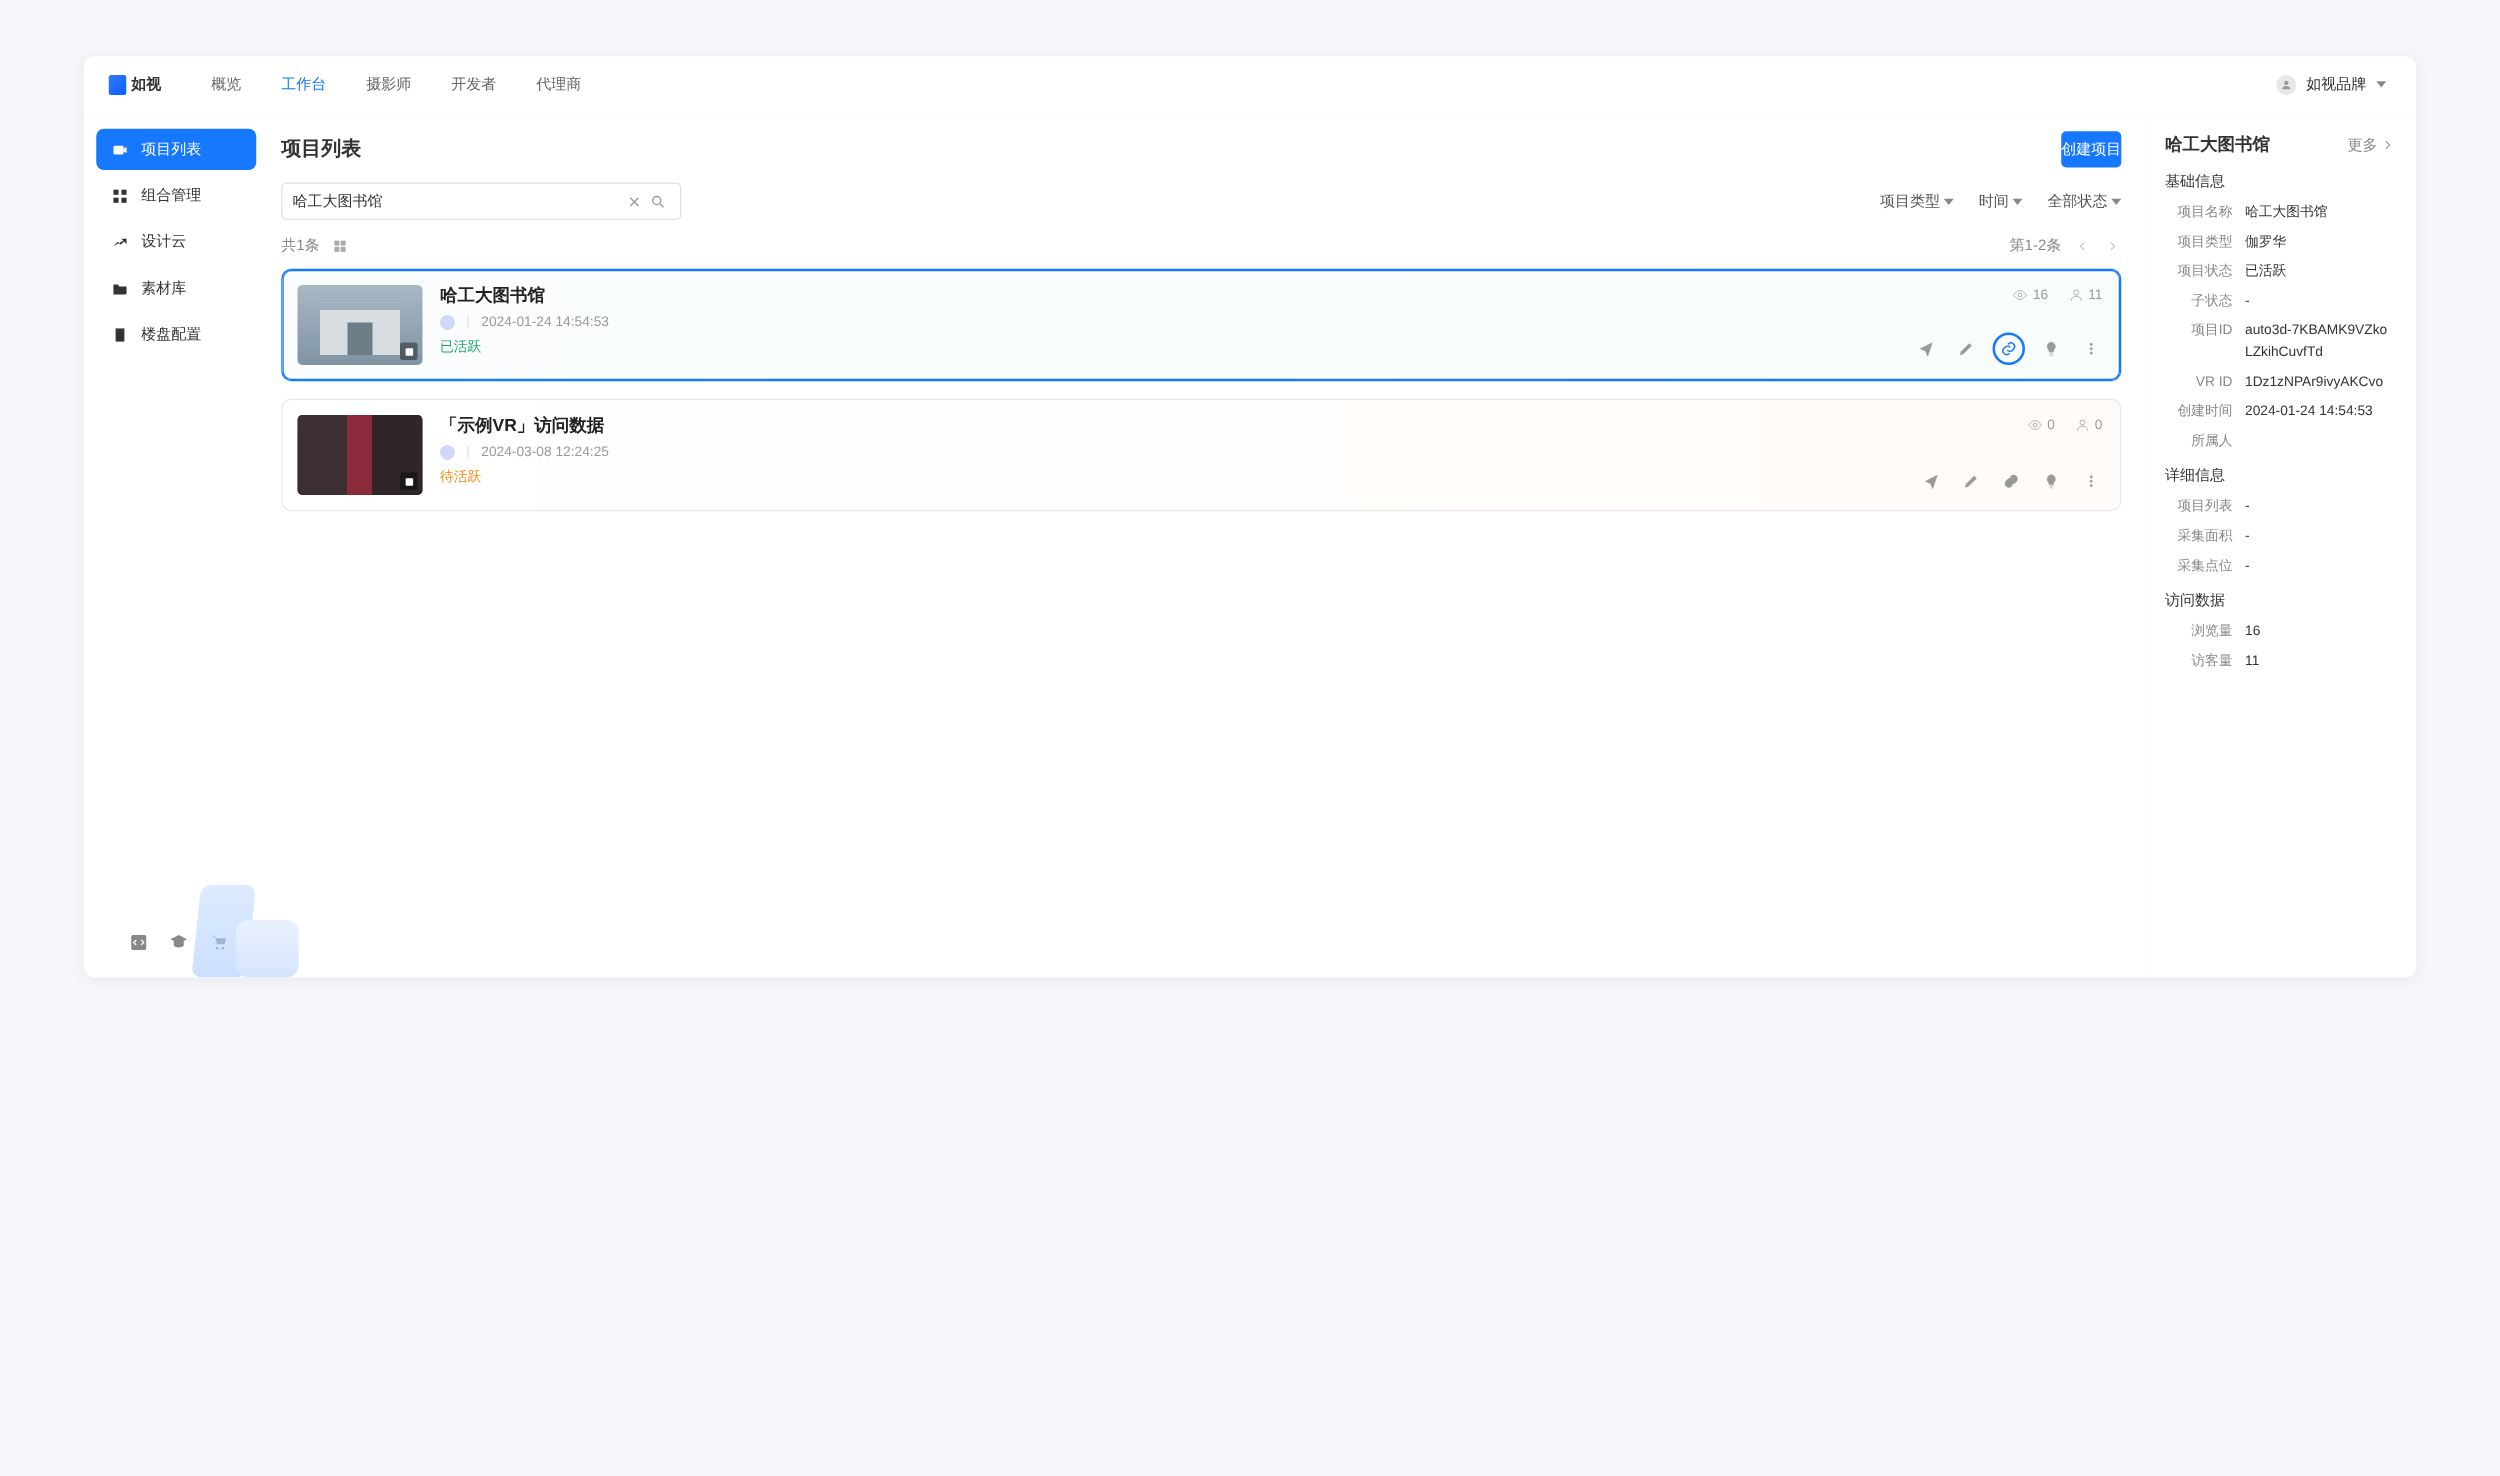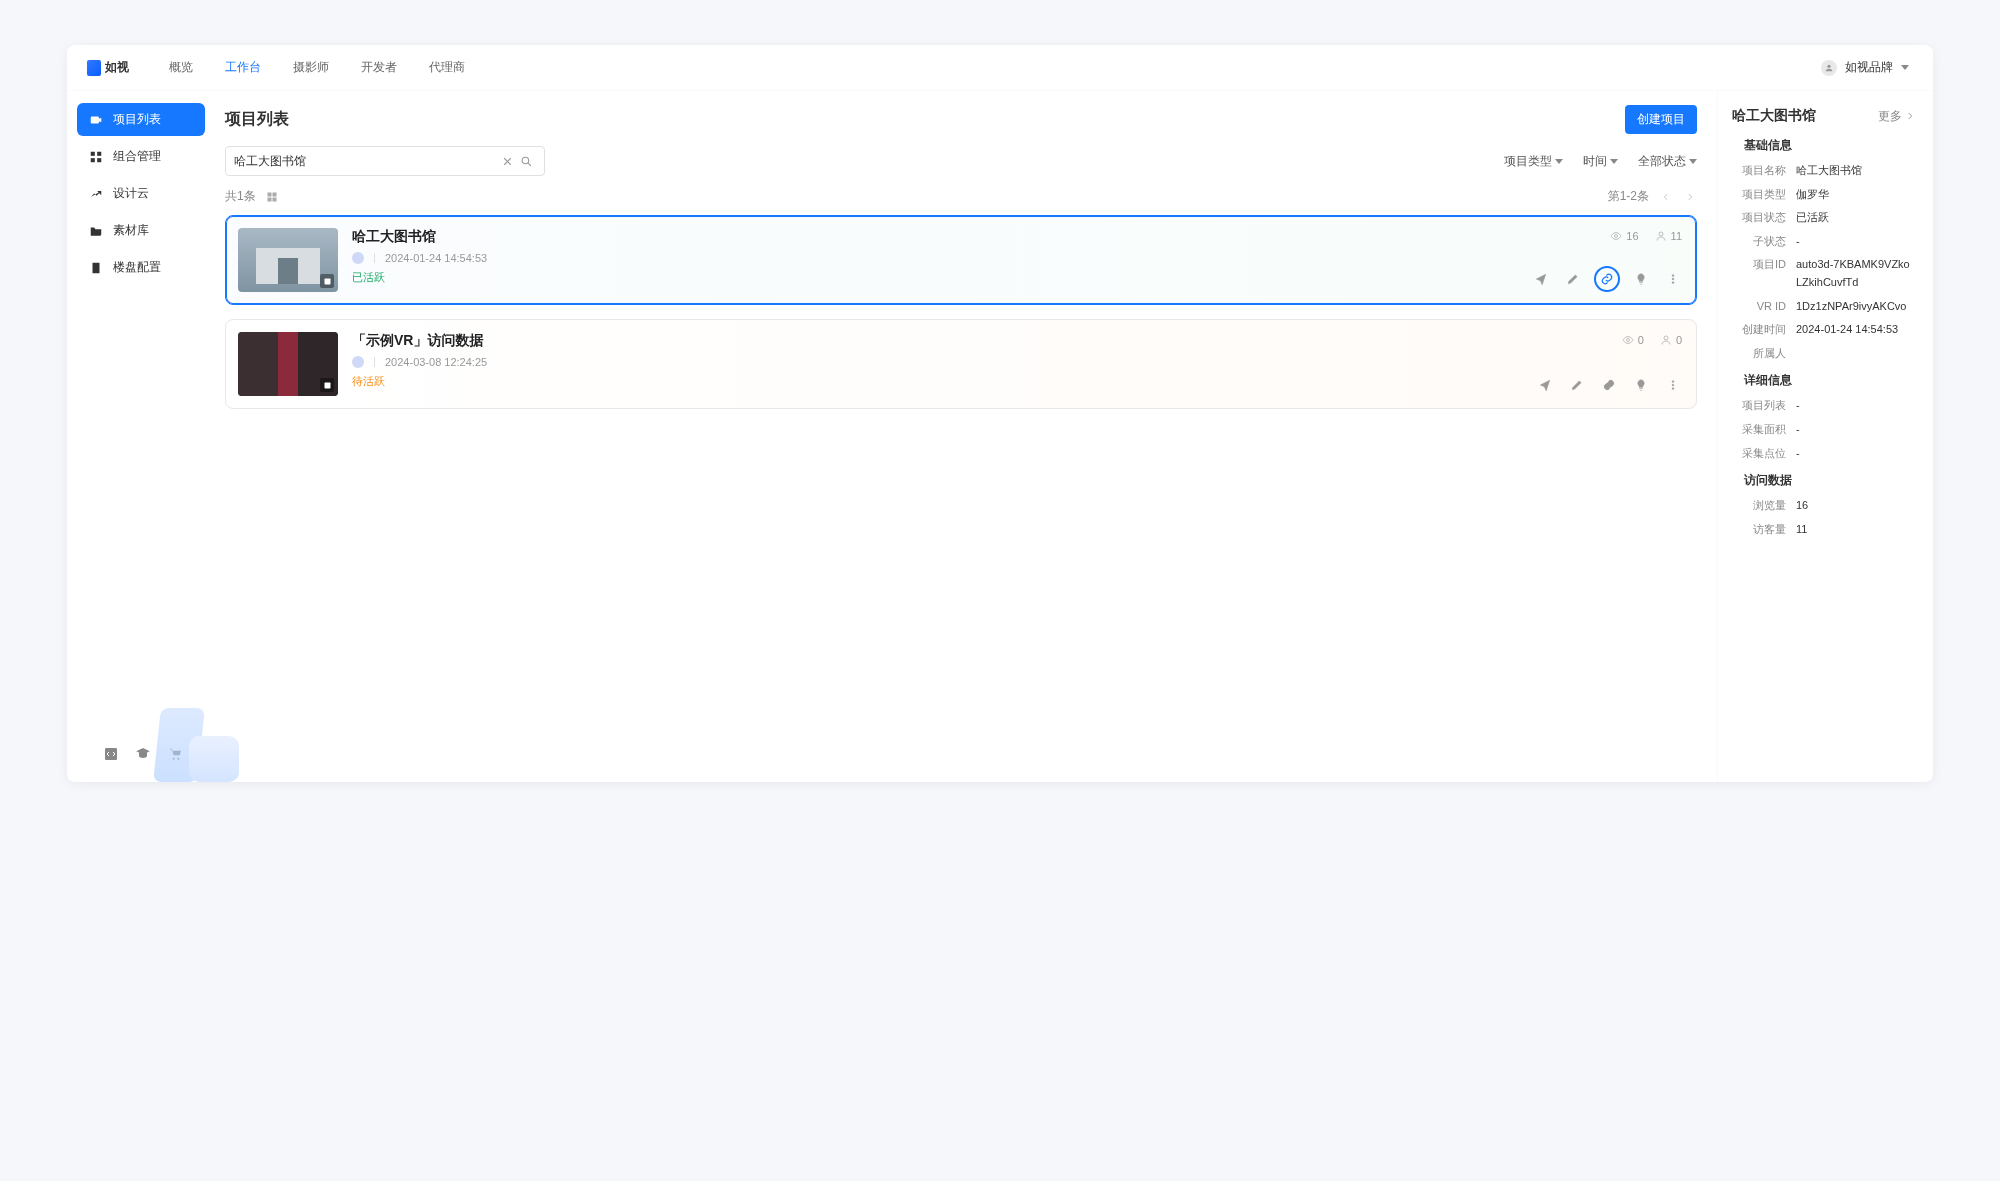--- a/index.html
+++ b/index.html
@@ -27,21 +27,21 @@
     .side-item svg { width: 14px; height: 14px; fill: currentColor; }
     .sidebar-footer { margin-top: auto; display: flex; gap: 16px; padding: 8px 6px 8px 26px; }
     .sidebar-footer .fic { width: 16px; height: 16px; color: #888; cursor: pointer; }
     .sidebar-footer svg { width: 16px; height: 16px; fill: #888; }
 
     
     .main { flex: 1; padding: 8px 0 0 10px; display: flex; flex-direction: column; overflow: hidden; }
     .main-header { display: flex; align-items: center; padding: 6px 20px 12px 0; }
     .page-title { font-size: 16px; font-weight: 600; }
     .spacer { flex: 1; }
-    .create-btn { background: #1677ff; color: #fff; font-size: 12px; padding: 6px 12px; border-radius: 4px; cursor: pointer; }
+    .create-btn { background: #1677ff; color: #fff; font-size: 12px; padding: 6px 0; border-radius: 4px; cursor: pointer; }
 
     .toolbar { display: flex; align-items: center; padding: 0 20px 10px 0; gap: 16px; }
     .search-wrap { width: 320px; height: 30px; border: 1px solid #e0e0e0; border-radius: 4px; display: flex; align-items: center; padding: 0 8px; background: #fff; }
     .search-input { flex: 1; border: none; outline: none; font-size: 12px; color: #333; background: transparent; }
     .search-wrap .xic, .search-wrap .sic { color: #999; cursor: pointer; display: flex; align-items: center; padding: 0 3px; }
     .search-wrap svg { width: 13px; height: 13px; stroke: #999; fill: none; }
     .filter-group { margin-left: auto; display: flex; gap: 20px; align-items: center; font-size: 12px; color: #555; }
     .filter-item { display: flex; align-items: center; gap: 3px; cursor: pointer; }
     .caret { width: 0; height: 0; border-left: 4px solid transparent; border-right: 4px solid transparent; border-top: 5px solid #888; }
 
@@ -76,21 +76,21 @@
     .action-btn { width: 22px; height: 22px; display: flex; align-items: center; justify-content: center; cursor: pointer; color: #999; }
     .action-btn svg { width: 14px; height: 14px; fill: #999; stroke: #999; }
     .action-btn.primary { border: 2px solid #1677ff; border-radius: 50%; width: 26px; height: 26px; }
     .action-btn.primary svg { stroke: #1677ff; fill: none; }
 
     
     .details { width: 216px; border-left: 1px solid rgba(0,0,0,0.02); padding: 10px 18px 10px 14px; font-size: 12px; }
     .details-header { display: flex; align-items: center; margin-bottom: 12px; padding-top: 6px;}
     .details-title { font-size: 14px; font-weight: 600; }
     .more-link { margin-left: auto; font-size: 12px; color: #888; display: flex; align-items: center; gap: 3px; cursor: pointer; }
-    .section-title { font-size: 12px; font-weight: 700; margin: 10px 12px 8px; }
+    .section-title { font-size: 12px; font-weight: 400; margin: 10px 0 8px; }
     .kv-row { display: flex; margin-bottom: 6px; font-size: 11px; line-height: 1.6; }
     .kv-key { width: 54px; text-align: right; color: #888; margin-right: 10px; flex-shrink: 0; }
     .kv-val { color: #333; word-break: break-all; flex: 1; }
 
     
     .thumb .bld { position: absolute; left: 18px; top: 14px; width: 64px; height: 42px; background: #d8dde1; border-top: 6px solid #9fb0bd; }
     .thumb .bld::before { content:""; position:absolute; left:50%; top:10px; transform:translateX(-50%); width:20px; height:26px; background:#6e7e89; }
     .thumb.sample .int { position:absolute; inset:0; background: linear-gradient(90deg,#3b2f31 0%,#3b2f31 40%,#8a2a3b 40%,#8a2a3b 60%,#2e2628 60%); }
     
     .sidebar-deco { position: absolute; left: 52px; bottom: 0; width: 136px; height: 110px; pointer-events: none; opacity: 0.6; }

